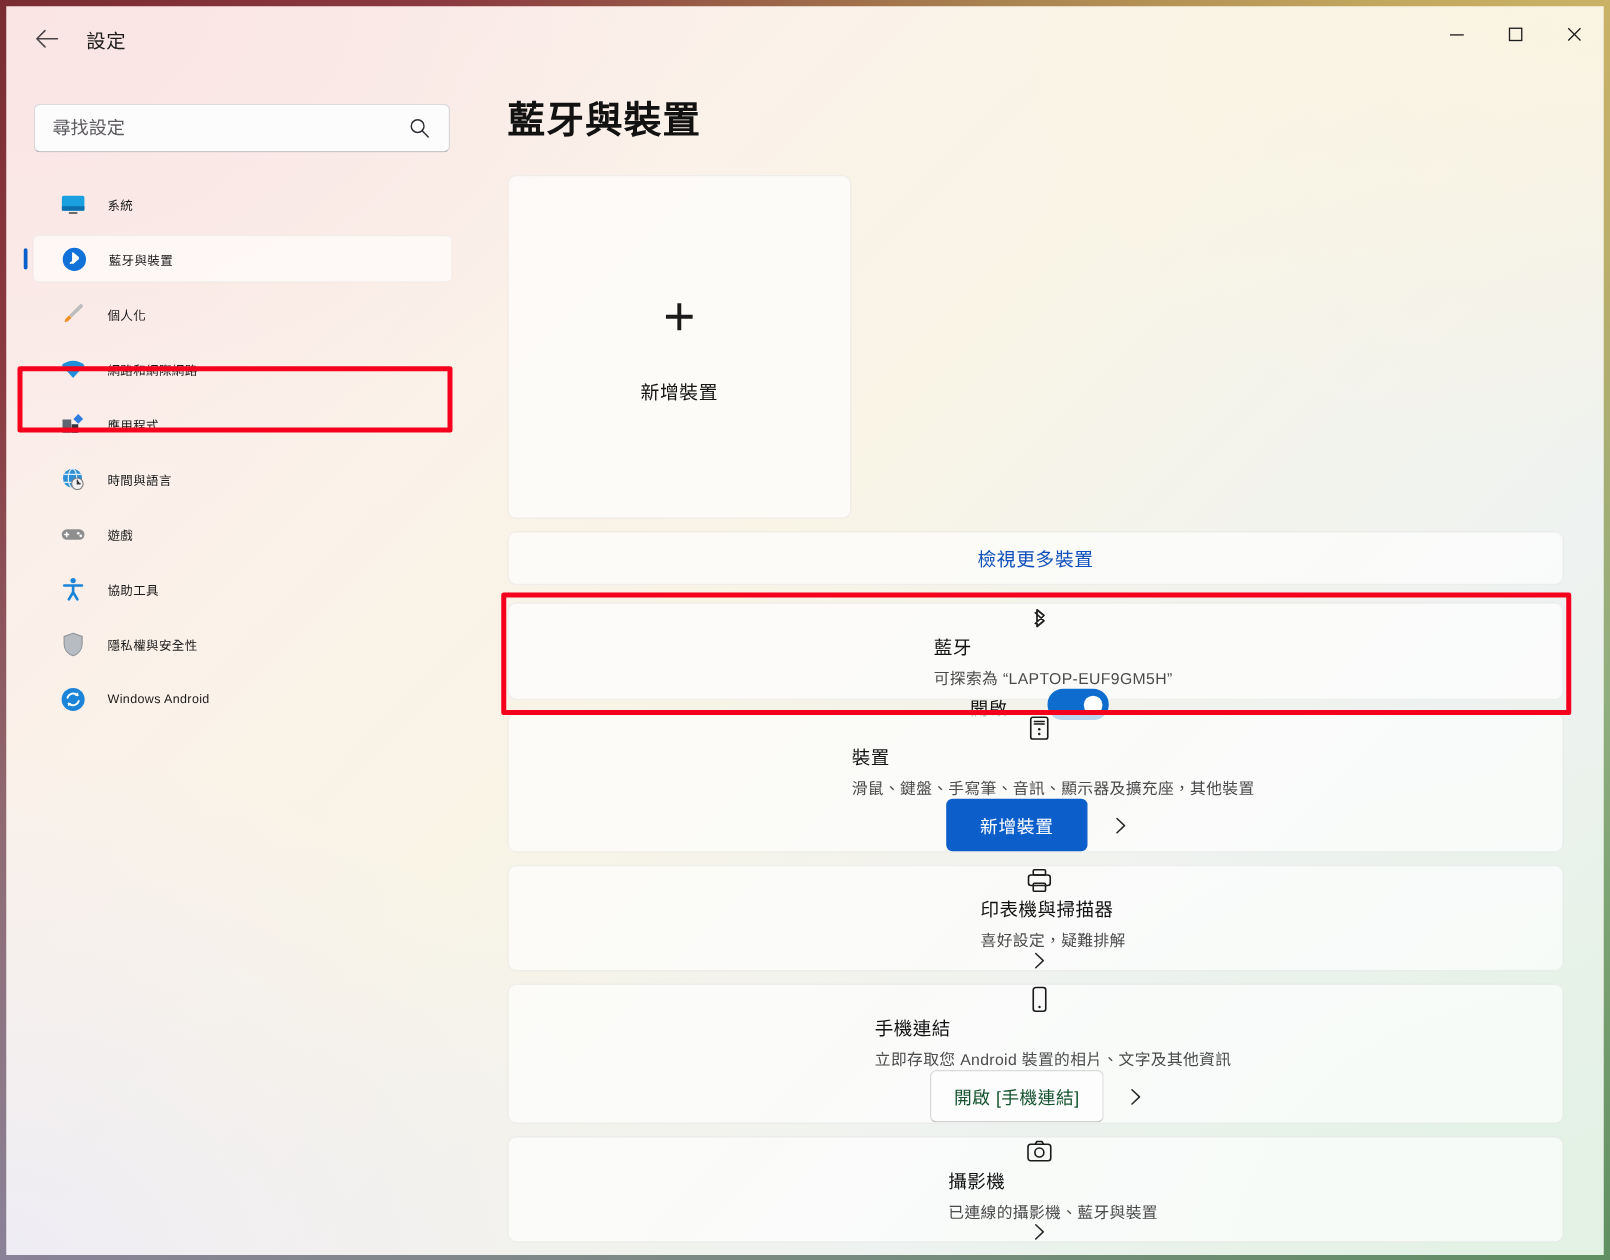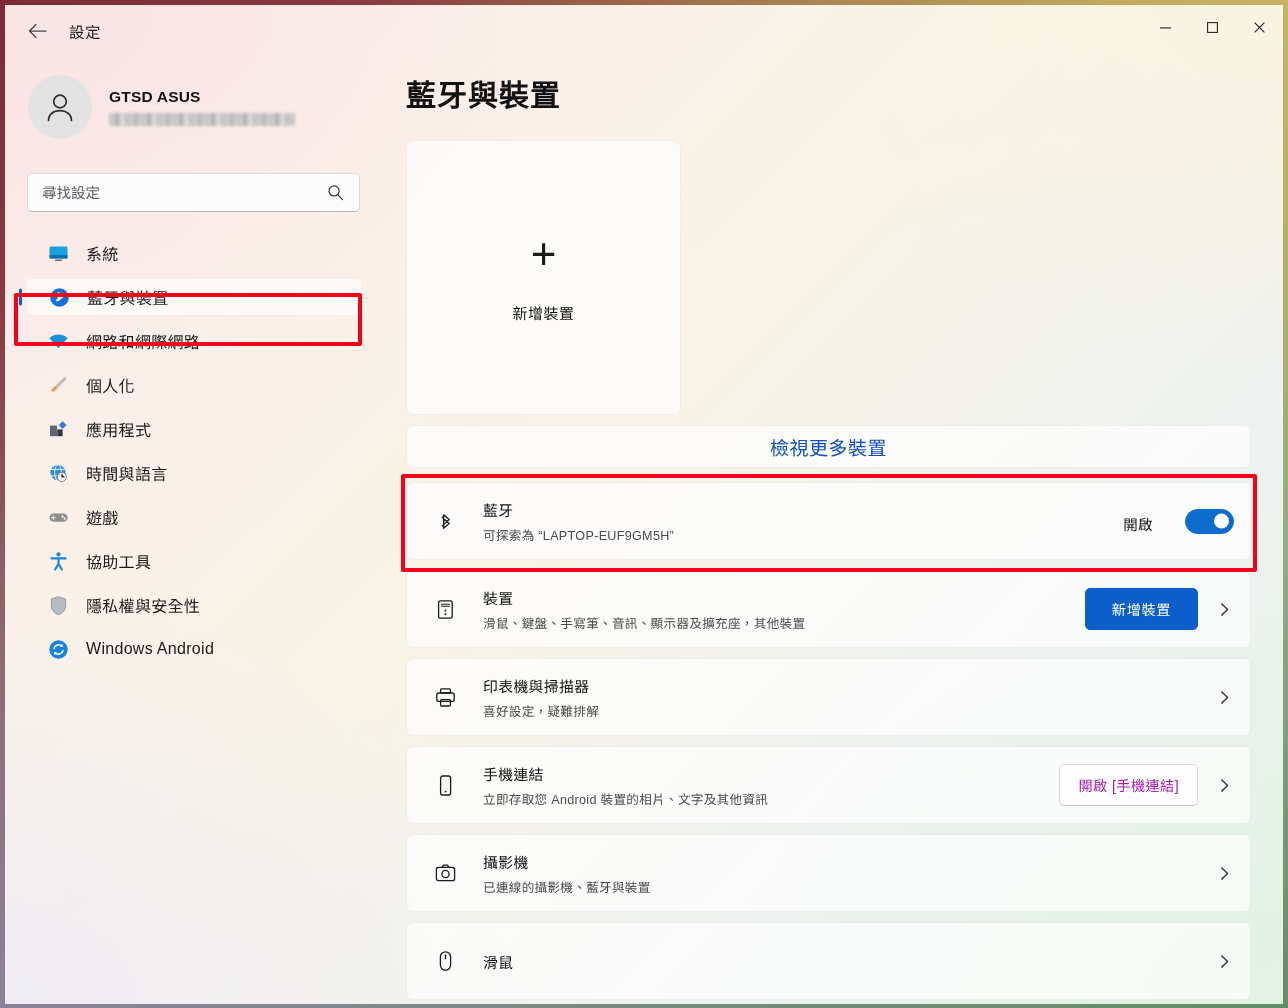--- a/index.html
+++ b/index.html
@@ -173,21 +173,21 @@
     width: 3px; height: 17px;
     border-radius: 2px;
     background: #0c5ecb;
   }
   .nav-icon {
     width: 22px; height: 22px; flex: none;
     display: flex; align-items: center; justify-content: center;
   }
   .nav-label {
     margin-left: 17px;
-    font-size: 16px; color: #1a1a1a;
+    font-size: 10px; color: #1a1a1a;
     letter-spacing: 0.3px;
     text-align: right;
   }
 
   
   .main {
     position: absolute; left: 380px; top: 57px;
     width: 903px; height: 947px;
     overflow: hidden;
     z-index: 10;
@@ -220,32 +220,33 @@
     font-size: 15px; color: #141414; letter-spacing: 0.5px;
   }
 
   .viewmore-card {
     margin: 10px 0 0 26px;
     width: 845px; height: 43px;
     display: flex; align-items: center; justify-content: center;
     cursor: pointer;
   }
   .viewmore-text {
-    font-size: 19px; color: #0f4fbb; letter-spacing: 0.5px;
+    font-size: 15px; color: #0f4fbb; letter-spacing: 0.5px;
   }
 
   
   .srow {
     position: relative;
     margin: 10px 0 0 26px;
     width: 845px;
     min-height: 78px;
     display: flex; align-items: center;
     padding: 0 16px 0 22px;
     cursor: pointer;
+    flex-direction: column;
   }
   .srow.highlighted {
     margin-top: 14px;
     height: 78px;
     background: rgba(253,253,252,0.82);
   }
   .srow-icon {
     width: 32px; flex: none;
     display: flex; align-items: center; justify-content: center;
     color: #1a1a1a;
@@ -286,21 +287,21 @@
     font-family: inherit;
     font-size: 14.2px;
     letter-spacing: 0.6px;
     border: 1px solid #0c5ecb;
     border-radius: 5px;
     padding: 10px 26px;
     cursor: pointer;
   }
   .btn-secondary {
     background: #fdfdfd;
-    color: #a21caf;
+    color: #14532d;
     font-family: inherit;
     font-size: 14.2px;
     letter-spacing: 0.4px;
     border: 1px solid #dadada;
     border-bottom-color: #c2c2c2;
     border-radius: 5px;
     padding: 10px 18px;
     cursor: pointer;
   }
 
@@ -351,32 +352,20 @@
       <div class="win-ctl close">
         <svg width="13" height="13" viewBox="0 0 13 13">
           <path d="M1.6 1.6L11.4 11.4M11.4 1.6L1.6 11.4" stroke="currentColor" stroke-width="1.05"></path>
         </svg>
       </div>
     </div>
   </div>
 
   <div class="sidebar">
 
-    <div class="profile">
-      <div class="avatar">
-        <svg width="36" height="36" viewBox="0 0 36 36" fill="none">
-          <circle cx="18" cy="12.5" r="6.3" stroke="#2f2f2f" stroke-width="1.7"></circle>
-          <path d="M6.5 31.5c0-6.1 5.1-9.9 11.5-9.9s11.5 3.8 11.5 9.9" stroke="#2f2f2f" stroke-width="1.7" stroke-linecap="round"></path>
-        </svg>
-      </div>
-      <div class="profile-text">
-        <div class="profile-name">GTSD ASUS</div>
-        <div class="profile-email"></div>
-      </div>
-    </div>
 
     <div class="searchbox">
       <input type="text" placeholder="尋找設定" style="">
       <span class="search-icon">
         <svg width="17" height="17" viewBox="0 0 17 17" fill="none">
           <circle cx="7.1" cy="6.9" r="5.1" stroke="currentColor" stroke-width="1.15"></circle>
           <path d="M10.9 10.8L15.6 15.6" stroke="currentColor" stroke-width="1.15" stroke-linecap="round"></path>
         </svg>
       </span>
     </div>
@@ -400,34 +389,34 @@
             <circle cx="10.5" cy="10.5" r="9.3" fill="#1271d8"></circle>
             <path d="M9.3 5.4l4.3 3.6-6.2 4.6 6.2-3.6-4.3 3.6V5.4z" fill="#ffffff" stroke="#ffffff" stroke-width="1.25" stroke-linejoin="round" stroke-linecap="round"></path>
           </svg>
         </span>
         <span class="nav-label">藍牙與裝置</span>
       </div>
 
       <div class="navitem">
         <span class="nav-icon">
           <svg width="21" height="21" viewBox="0 0 21 21">
-            <path d="M1.4 7.2C3.8 4.9 7 3.6 10.5 3.6S17.2 4.9 19.6 7.2L10.5 17.3 1.4 7.2z" fill="#1e8fd8"></path>
-          </svg>
-        </span>
-        <span class="nav-label">網路和網際網路</span>
-      </div>
-
-      <div class="navitem">
-        <span class="nav-icon">
-          <svg width="21" height="21" viewBox="0 0 21 21">
             <path d="M17.8 2.6c.7.7.7 1.5.1 2.1L9.4 13 7.4 11l8.3-8.3c.6-.6 1.4-.6 2.1-.1z" fill="#bdbdbd"></path>
             <path d="M7.3 11.1l2 2-3.1 3.1-2.6.6.6-2.6 3.1-3.1z" fill="#f0922c"></path>
           </svg>
         </span>
         <span class="nav-label">個人化</span>
+      </div>
+
+      <div class="navitem">
+        <span class="nav-icon">
+          <svg width="21" height="21" viewBox="0 0 21 21">
+            <path d="M1.4 7.2C3.8 4.9 7 3.6 10.5 3.6S17.2 4.9 19.6 7.2L10.5 17.3 1.4 7.2z" fill="#1e8fd8"></path>
+          </svg>
+        </span>
+        <span class="nav-label">網路和網際網路</span>
       </div>
 
       <div class="navitem">
         <span class="nav-icon">
           <svg width="21" height="21" viewBox="0 0 21 21">
             <rect x="2" y="6.6" width="7" height="10.6" fill="#5d6671"></rect>
             <rect x="9.3" y="10.4" width="5.3" height="6.8" fill="#2f3640"></rect>
             <path d="M14.6 2.2l3.9 3.9-3.9 3.9-3.9-3.9z" fill="#2f7de0"></path>
           </svg>
         </span>

